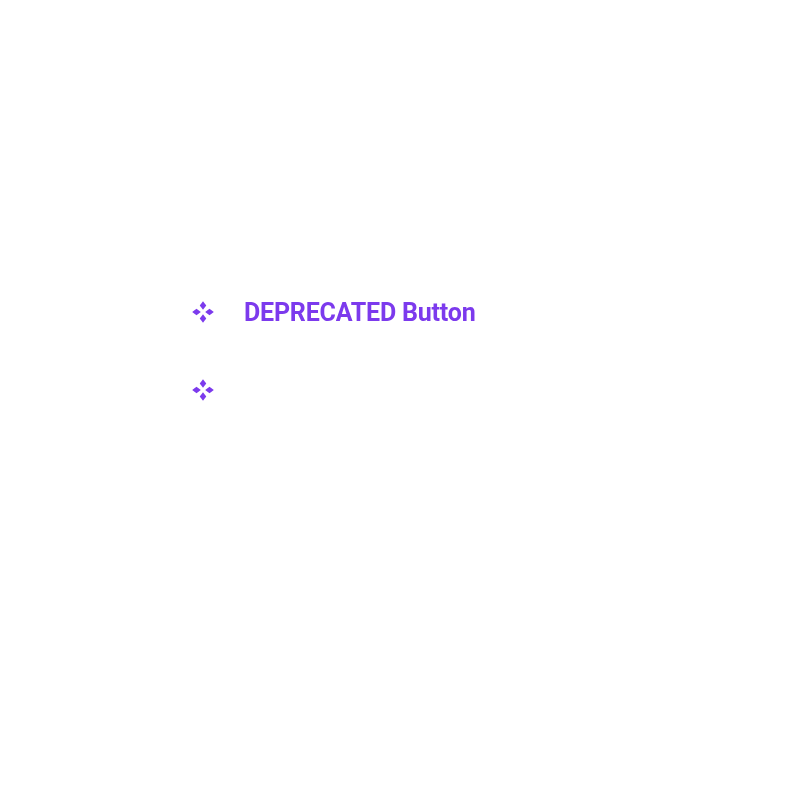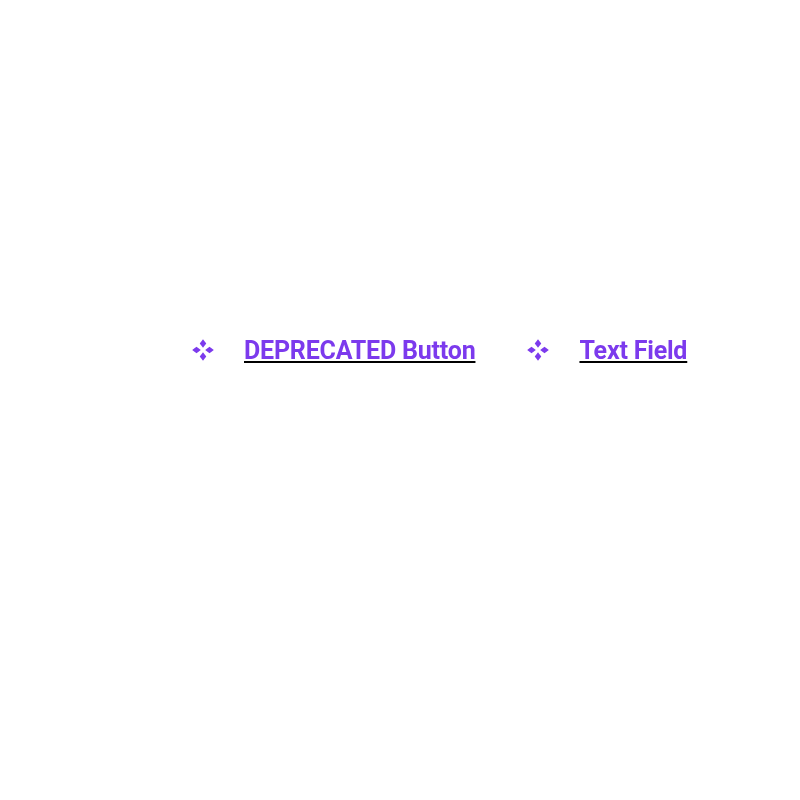--- a/index.html
+++ b/index.html
@@ -13,23 +13,22 @@
       background: #ffffff;
       font-family: -apple-system, BlinkMacSystemFont, "Segoe UI", Roboto, "Helvetica Neue", Arial, sans-serif;
       display: flex;
       align-items: center;
       justify-content: flex-start;
       padding-left: 190px;
       padding-bottom: 100px;
     }
     .component-list {
       display: flex;
-      flex-direction: row;
+      flex-direction: column;
       gap: 50px;
-      text-decoration: underline;
     }
     .component-item {
       display: flex;
       align-items: center;
       gap: 28px;
       cursor: pointer;
     }
     .component-icon {
       width: 26px;
       height: 26px;
@@ -69,16 +68,15 @@
 
   <div class="component-item">
     <span class="component-icon">
       <svg viewBox="0 0 24 24" fill="#7C3AED">
         <path d="M12 2 L15 6 L12 10 L9 6 Z"></path>
         <path d="M12 14 L15 18 L12 22 L9 18 Z"></path>
         <path d="M2 12 L6 9 L10 12 L6 15 Z"></path>
         <path d="M14 12 L18 9 L22 12 L18 15 Z"></path>
       </svg>
     </span>
-    <span class="component-label">Text Field</span>
   </div>
 
 </div>
 
 </body></html>

